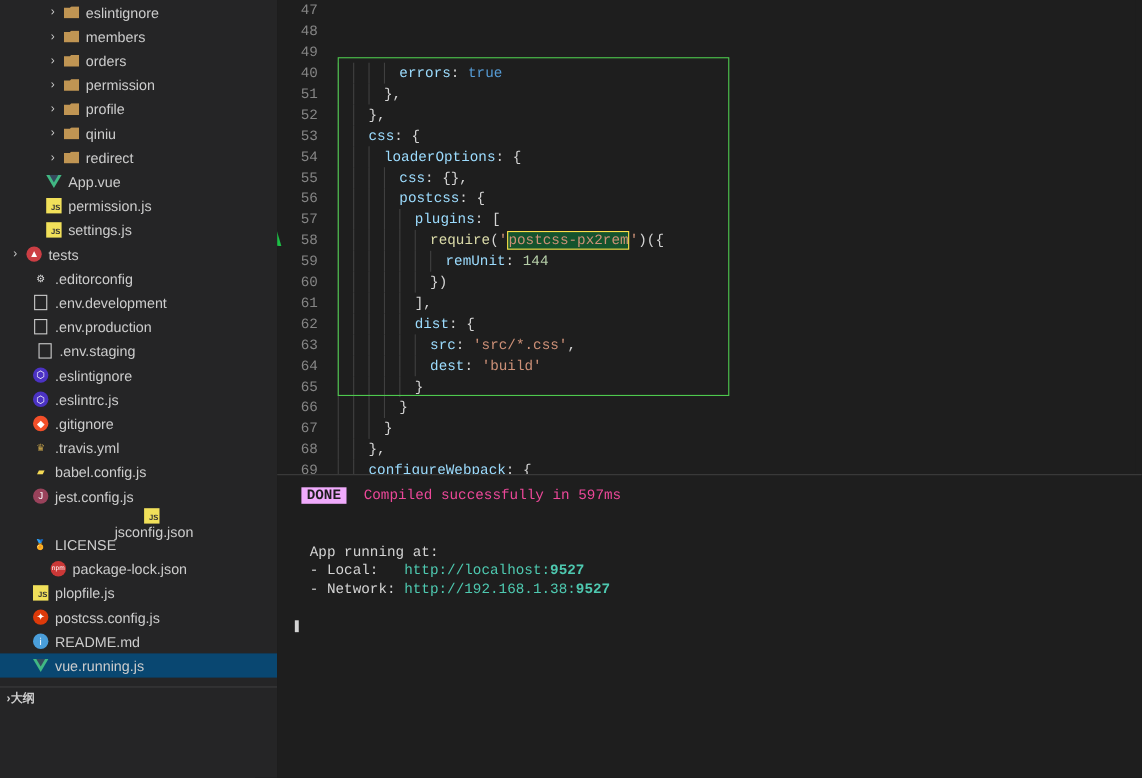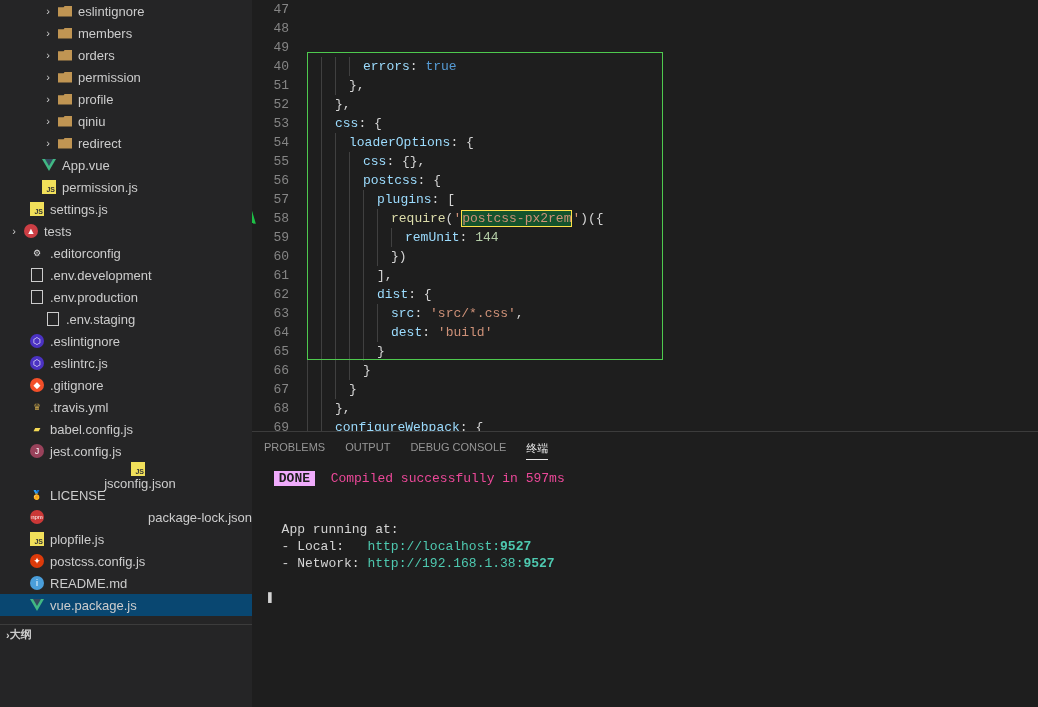--- a/index.html
+++ b/index.html
@@ -269,21 +269,21 @@
             <span class="vue-icon"></span>
           </span>
           <span>App.vue</span>
         </div>
         <div class="tree-item" style="padding-left: 40px;">
           <span class="icon">
             <span class="js-icon">JS</span>
           </span>
           <span>permission.js</span>
         </div>
-        <div class="tree-item" style="padding-left: 28px;">
+        <div class="tree-item" style="padding-left: 40px;">
           <span class="icon">
             <span class="js-icon">JS</span>
           </span>
           <span>settings.js</span>
         </div>
       </div>
     <div class="tree-item" style="padding-left:6px">
       <span class="chevron">›</span>
       <span class="icon">
           <span class="generic-icon" style="background:#cc3e44;color:#fff">▲</span>
@@ -302,21 +302,21 @@
             <span class="file-icon"></span>
           </span>
           <span>.env.development</span>
         </div>
         <div class="tree-item" style="padding-left: 28px;">
           <span class="icon">
             <span class="file-icon"></span>
           </span>
           <span>.env.production</span>
         </div>
-        <div class="tree-item" style="padding-left: 44px; align-items: center;">
+        <div class="tree-item" style="padding-left: 32px; align-items: center;">
           <span class="icon">
             <span class="file-icon"></span>
           </span>
           <span>.env.staging</span>
         </div>
         <div class="tree-item" style="padding-left: 28px;">
           <span class="icon">
             <span class="generic-icon" style="background:#4b32c3;color:#fff">⬡</span>
           </span>
           <span>.eslintignore</span>
@@ -356,21 +356,21 @@
             <span class="js-icon">JS</span>
           </span>
           <span>jsconfig.json</span>
         </div>
         <div class="tree-item" style="padding-left: 28px;">
           <span class="icon">
             <span class="generic-icon" style="color:#cc9b5f">🏅</span>
           </span>
           <span>LICENSE</span>
         </div>
-        <div class="tree-item" style="padding-left: 28px; justify-content: space-between;">
+        <div class="tree-item" style="padding-left: 44px;">
           <span class="icon">
             <span class="generic-icon" style="background:#cb3837;color:#fff;font-size:6px">npm</span>
           </span>
           <span>package-lock.json</span>
         </div>
         <div class="tree-item" style="padding-left: 28px;">
           <span class="icon">
             <span class="js-icon">JS</span>
           </span>
           <span>plopfile.js</span>
@@ -384,21 +384,21 @@
         <div class="tree-item" style="padding-left: 28px;">
           <span class="icon">
             <span class="generic-icon" style="background:#4a9eda;color:#fff">i</span>
           </span>
           <span>README.md</span>
         </div>
         <div class="tree-item selected" style="padding-left: 28px;">
           <span class="icon">
             <span class="vue-icon"></span>
           </span>
-          <span>vue.package.js</span>
+          <span>vue.running.js</span>
         </div>
       </div>
     <div class="outline-section">
       <span class="chevron">›</span>
       <span>大纲</span>
     </div>
   </div>
 
   <div class="main-area">
     <div class="editor">
@@ -435,26 +435,20 @@
         <defs>
             <marker id="ah" markerWidth="10" markerHeight="10" refX="2" refY="3" orient="auto">
               <path d="M0,0 L0,6 L7,3 z" fill="#1dbf46"></path>
             </marker>
           </defs>
         <line x1="0" y1="660" x2="52" y2="218" stroke="#1dbf46" stroke-width="2.5" marker-end="url(#ah)"></line>
       </svg>
     </div>
 
     <div class="terminal-panel">
-      <div class="panel-tabs" id="panel-tabs">
-          <div class="panel-tab">PROBLEMS</div>
-          <div class="panel-tab">OUTPUT</div>
-          <div class="panel-tab">DEBUG CONSOLE</div>
-          <div class="panel-tab active">终端</div>
-        </div>
       <div class="terminal-content"> <span class="done-badge">DONE</span>  <span class="t-green">Compiled successfully in 597ms</span>
 
 
   <span>App running at:</span>
   <span>- Local:   </span><span class="t-cyan"><span>http://localhost:</span><span style="font-weight:bold">9527</span></span>
   <span>- Network: </span><span class="t-cyan"><span>http://192.168.1.38:</span><span style="font-weight:bold">9527</span></span>
 
 <span>❚</span></div>
     </div>
   </div>

